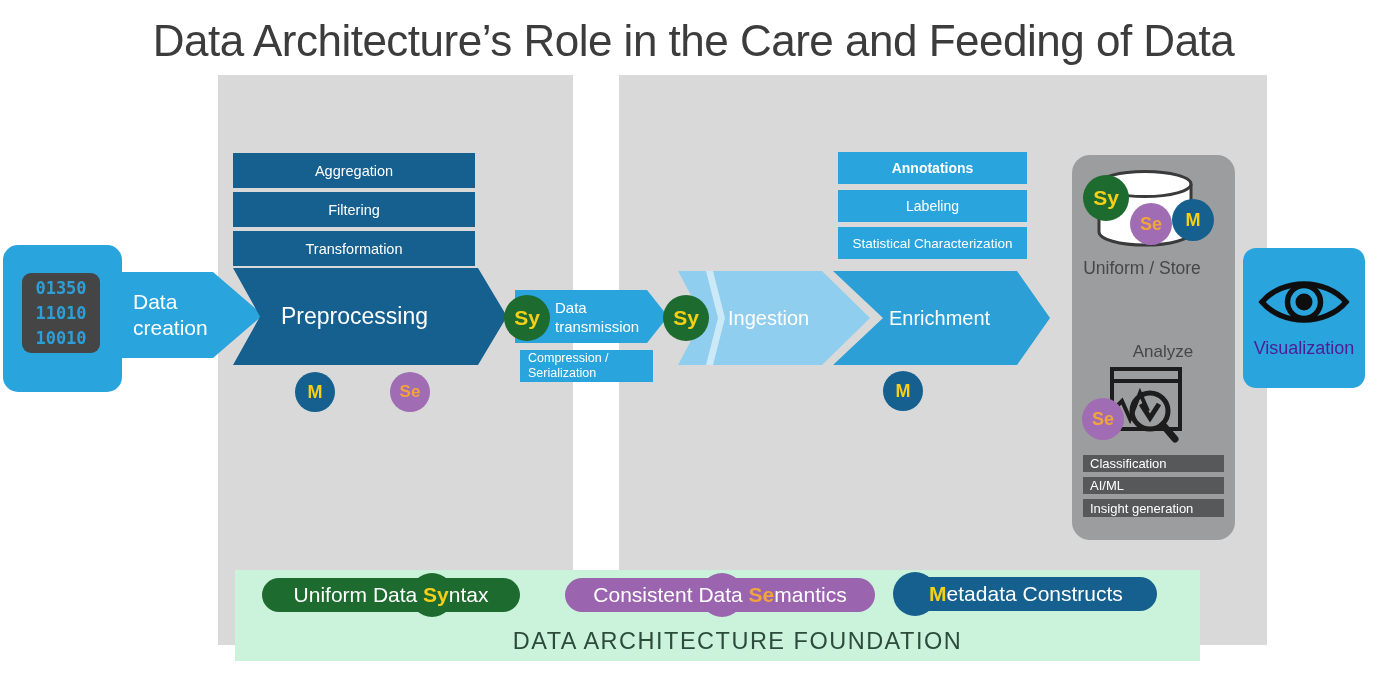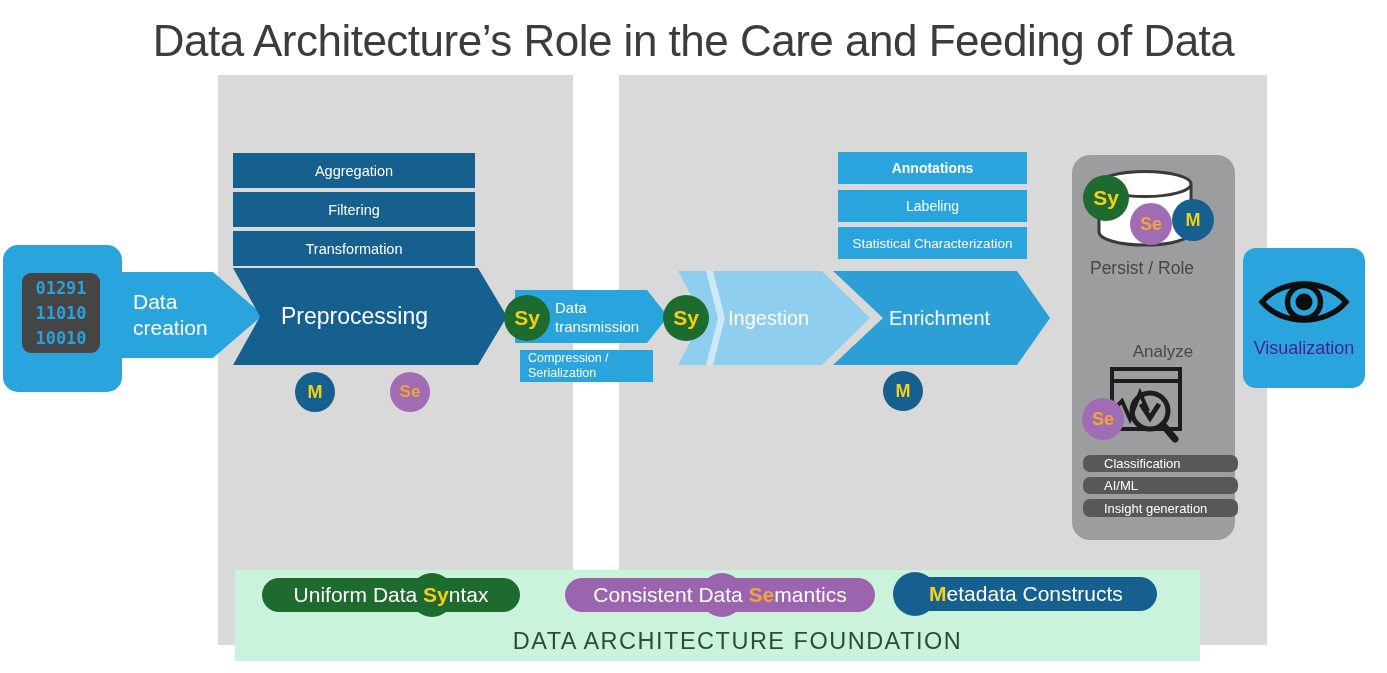--- a/index.html
+++ b/index.html
@@ -13,21 +13,21 @@
   .box{position:absolute;display:flex;align-items:center;justify-content:center;
        color:#fff;text-align:left;}
   .badge{position:absolute;border-radius:50%;display:flex;align-items:center;justify-content:center;
          font-weight:bold;color:var(--yellow);z-index:6;}
   .badge.se{color:var(--orange);}
   .pill{position:absolute;border-radius:17px;display:flex;align-items:center;justify-content:center;
         color:#fff;font-size:21px;white-space:pre;z-index:3;}
   .pill .hl{font-weight:bold;}
   .bump{position:absolute;border-radius:50%;width:44px;height:44px;z-index:2;}
   .darkrow{position:absolute;background:var(--box-dark);color:#fff;display:flex;align-items:center;
-           padding-left:21px;font-size:13px;border-radius:7px;}
+           padding-left:7px;font-size:13px;}
   .graytext{position:absolute;text-align:center;color:#474747;}
 </style>
 </head>
 <body>
 
 <div id="stage">
 
   <div class="title">Data Architecture’s Role in the Care and Feeding of Data</div>
 
   <div class="panel" style="left:218px;top:75px;width:355px;height:570px;"></div>
@@ -49,21 +49,21 @@
       <span></span><span class="hl" style="color:var(--yellow);">M</span><span>etadata Constructs</span>
     </div>
 
     <div class="abs" style="left:0;top:58px;width:100%;text-align:center;font-size:23.5px;letter-spacing:1.5px;color:var(--banner-ink);padding-left:20px;">DATA ARCHITECTURE FOUNDATION</div>
   </div>
 
   <div class="abs" style="left:3px;top:245px;width:119px;height:147px;background:var(--blue);border-radius:15px;z-index:2;">
     <div class="abs" style="left:19px;top:28px;width:78px;height:80px;background:#454545;border-radius:9px;
                 display:flex;flex-direction:column;align-items:center;justify-content:center;
                 font-family:'DejaVu Sans Mono',monospace;font-weight:bold;font-size:17px;line-height:25px;color:#2D9FD8;">
-      <span>01291</span>
+      <span>01350</span>
       <span>11010</span>
       <span>10010</span>
     </div>
   </div>
 
   <div class="arrow" style="left:120px;top:272px;width:143px;height:86px;background:var(--blue);z-index:2;
         clip-path:polygon(0 0,93px 0,143px 43px,93px 86px,0 86px);padding-left:13px;box-sizing:border-box;
         font-size:21px;line-height:26px;">
     <div style="width:90px;">Data creation</div>
   </div>
@@ -118,21 +118,21 @@
 
     <svg class="abs" style="left:23px;top:15px;" width="100" height="80" viewBox="0 0 100 80">
       <path d="M4 14 L4 62 A46 13 0 0 0 96 62 L96 14" fill="#ffffff" stroke="#3a3a3a" stroke-width="3"></path>
       <ellipse cx="50" cy="14" rx="46" ry="12.5" fill="#ffffff" stroke="#3a3a3a" stroke-width="3"></ellipse>
     </svg>
 
     <div class="badge" style="left:11px;top:20px;width:46px;height:46px;background:var(--green);font-size:21px;">Sy</div>
     <div class="badge se" style="left:58px;top:48px;width:42px;height:42px;background:var(--purple);font-size:18px;">Se</div>
     <div class="badge" style="left:100px;top:44px;width:42px;height:42px;background:var(--blue-dark);font-size:18px;">M</div>
 
-    <div class="graytext" style="left:0;top:103px;width:140px;font-size:17.5px;">Persist / Role</div>
+    <div class="graytext" style="left:0;top:103px;width:140px;font-size:17.5px;">Uniform / Store</div>
 
     <div class="graytext" style="left:0;top:187px;width:150px;font-size:17px;padding-left:16px;">Analyze</div>
 
     <svg class="abs" style="left:36px;top:208px;" width="76" height="92" viewBox="0 0 76 92">
       <rect x="4" y="6" width="68" height="60" fill="none" stroke="#1d1d1d" stroke-width="4"></rect>
       <line x1="4" y1="18" x2="72" y2="18" stroke="#1d1d1d" stroke-width="4"></line>
       <polyline points="4,48 14,38 22,56 32,30 40,48" fill="none" stroke="#1d1d1d" stroke-width="4"></polyline>
       <circle cx="42" cy="48" r="18" fill="none" stroke="#1d1d1d" stroke-width="5"></circle>
       <path d="M33 41 L42 55 L51 41" fill="none" stroke="#1d1d1d" stroke-width="5"></path>
       <line x1="55" y1="62" x2="67" y2="76" stroke="#1d1d1d" stroke-width="7" stroke-linecap="round"></line>

